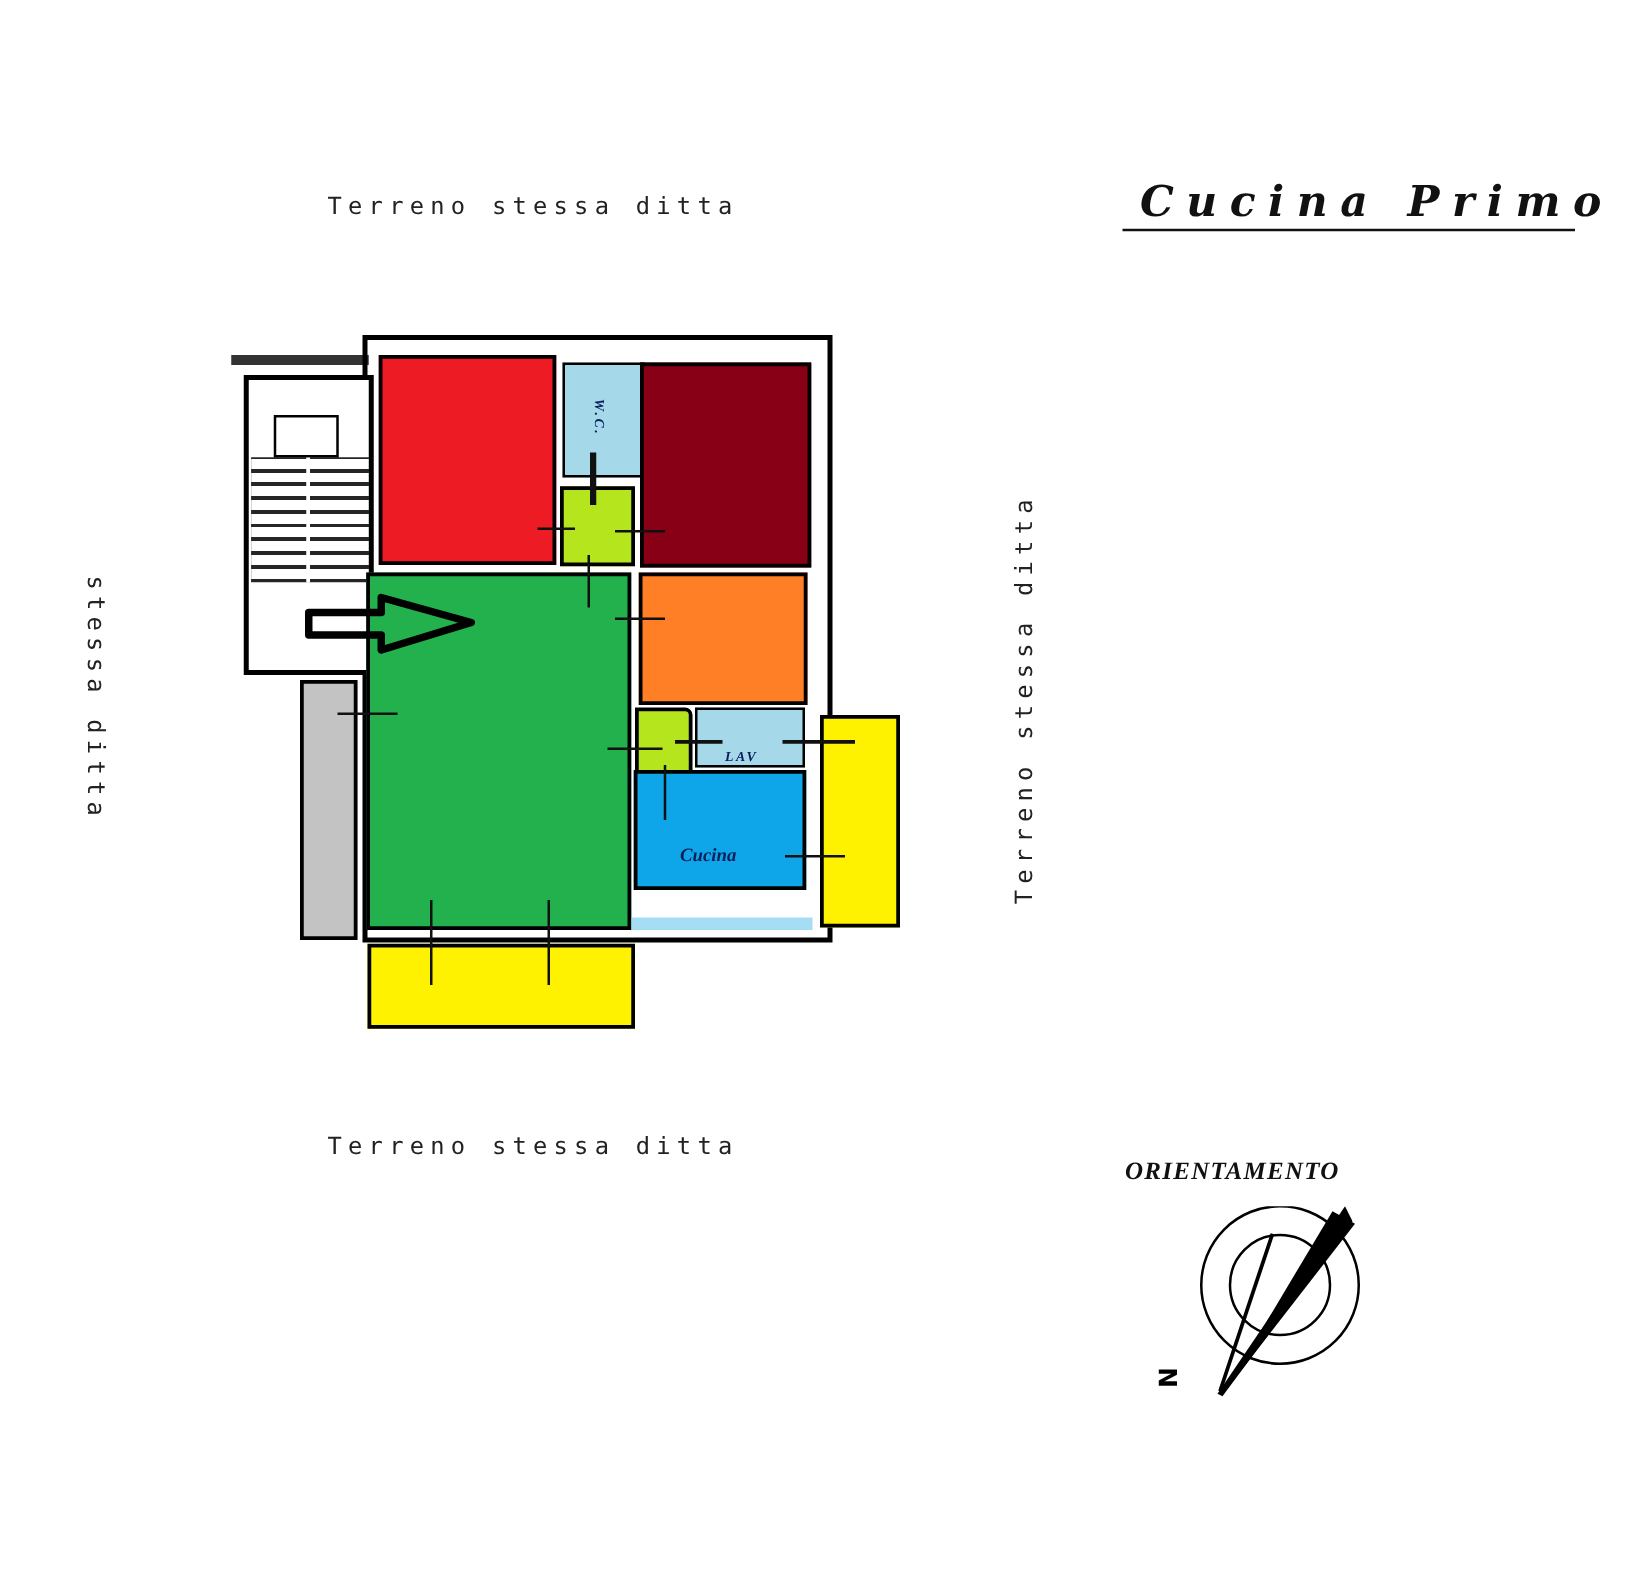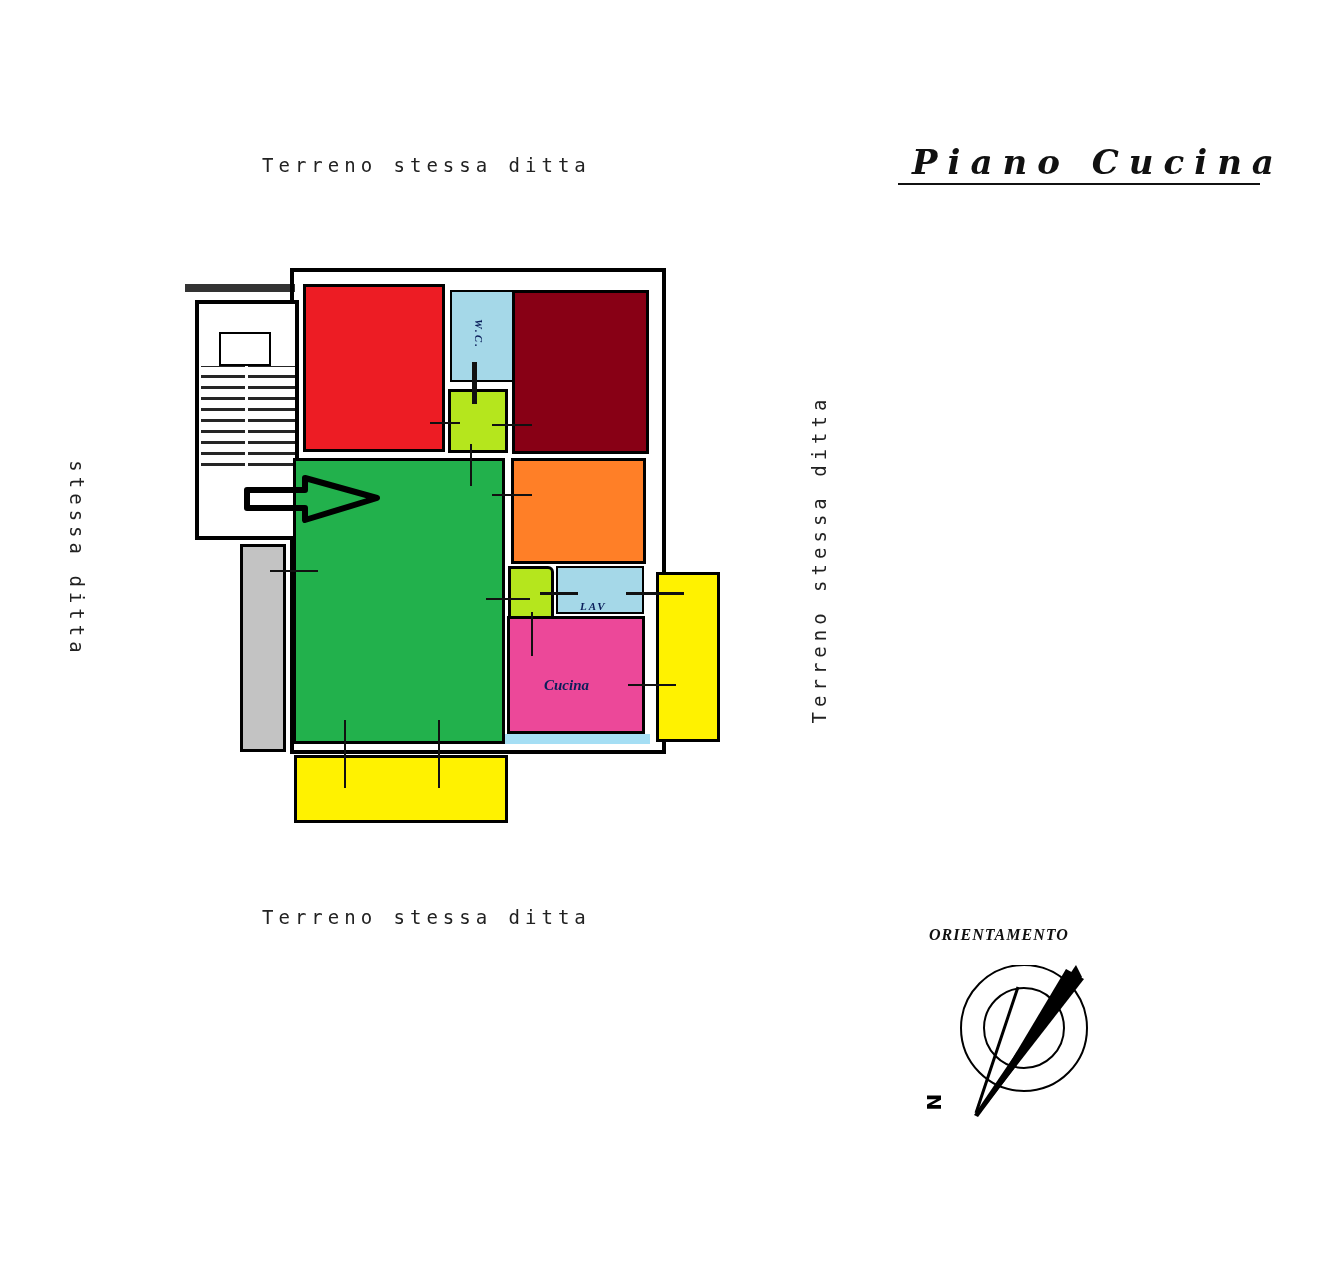--- a/index.html
+++ b/index.html
@@ -1,30 +1,30 @@
 <!DOCTYPE html>
 <html><head>
 <meta charset="utf-8">
 <style>
   html, body { margin: 0; padding: 0; background: #ffffff; }
   body { width: 1318px; height: 1273px; position: relative; overflow: hidden; font-family: "DejaVu Serif", serif; }
   .abs { position: absolute; }
   .handwriting { font-family: "DejaVu Sans Mono", monospace; color: #222; font-size: 19px; letter-spacing: 5px; white-space: nowrap; }
   .title { font-family: "DejaVu Serif", serif; font-style: italic; font-weight: bold; font-size: 34px; letter-spacing: 10px; color: #111; }
   .title-underline { background: #111; height: 2px; }
-  .orient { font-family: "Liberation Serif", serif; font-style: italic; font-weight: bold; font-size: 16px; color: #111; letter-spacing: 1px; margin-left: 29px; }
+  .orient { font-family: "Liberation Serif", serif; font-style: italic; font-weight: bold; font-size: 20px; color: #111; letter-spacing: 1px; }
   .room { position: absolute; box-sizing: border-box; border: 3px solid #000; }
   .label-cucina { font-family: "Liberation Serif", serif; font-style: italic; font-weight: bold; color: #0a1e5a; font-size: 15px; }
   .label-small { font-family: "Liberation Serif", serif; font-style: italic; font-weight: bold; color: #0a1e5a; font-size: 11px; letter-spacing: 2px; }
   .door { position: absolute; background: #111; }
 </style>
 </head>
 <body>
 
-<div class="abs title" style="left:912px; top:142px;">Piano Cucina</div>
+<div class="abs title" style="left:912px; top:142px;">Cucina Primo</div>
 <div class="abs title-underline" style="left:898px; top:183px; width:362px;"></div>
 
 <div class="abs handwriting" style="left:262px; top:154px;">Terreno stessa ditta</div>
 <div class="abs handwriting" style="left:262px; top:906px;">Terreno stessa ditta</div>
 <div class="abs handwriting" style="left:-22px; top:548px; transform: rotate(90deg); transform-origin:center;">stessa ditta</div>
 <div class="abs handwriting" style="left:655px; top:548px; transform: rotate(-90deg); transform-origin:center;">Terreno stessa ditta</div>
 
 <div class="abs" style="left:0; top:0; width:1318px; height:1273px;">
 
   <div class="abs" style="left:290px; top:268px; width:376px; height:486px; border:4px solid #000; box-sizing:border-box;"></div>
@@ -49,21 +49,21 @@
   <div class="room" style="left:293px; top:458px; width:212px; height:286px; background:#22B14C;"></div>
 
   <div class="room" style="left:511px; top:458px; width:135px; height:106px; background:#FF7F27;"></div>
 
   <div class="room" style="left:508px; top:566px; width:46px; height:62px; background:#B5E61D; border-radius:0 6px 6px 0;"></div>
 
   <div class="room" style="left:556px; top:566px; width:88px; height:48px; background:#A5D8E8; border-width:2px;">
     <div class="abs label-small" style="left:22px; top:32px;">LAV</div>
   </div>
 
-  <div class="room" style="left:507px; top:616px; width:138px; height:118px; background:#ec4899;">
+  <div class="room" style="left:507px; top:616px; width:138px; height:96px; background:#0ea5e9;">
     <div class="abs label-cucina" style="left:34px; top:58px;">Cucina</div>
   </div>
   <div class="abs" style="left:505px; top:734px; width:145px; height:10px; background:#7fd0f0; opacity:.7;"></div>
 
   <div class="room" style="left:240px; top:544px; width:46px; height:208px; background:#C3C3C3;"></div>
 
   <div class="room" style="left:294px; top:755px; width:214px; height:68px; background:#FFF200;"></div>
 
   <div class="room" style="left:656px; top:572px; width:64px; height:170px; background:#FFF200;"></div>
 

